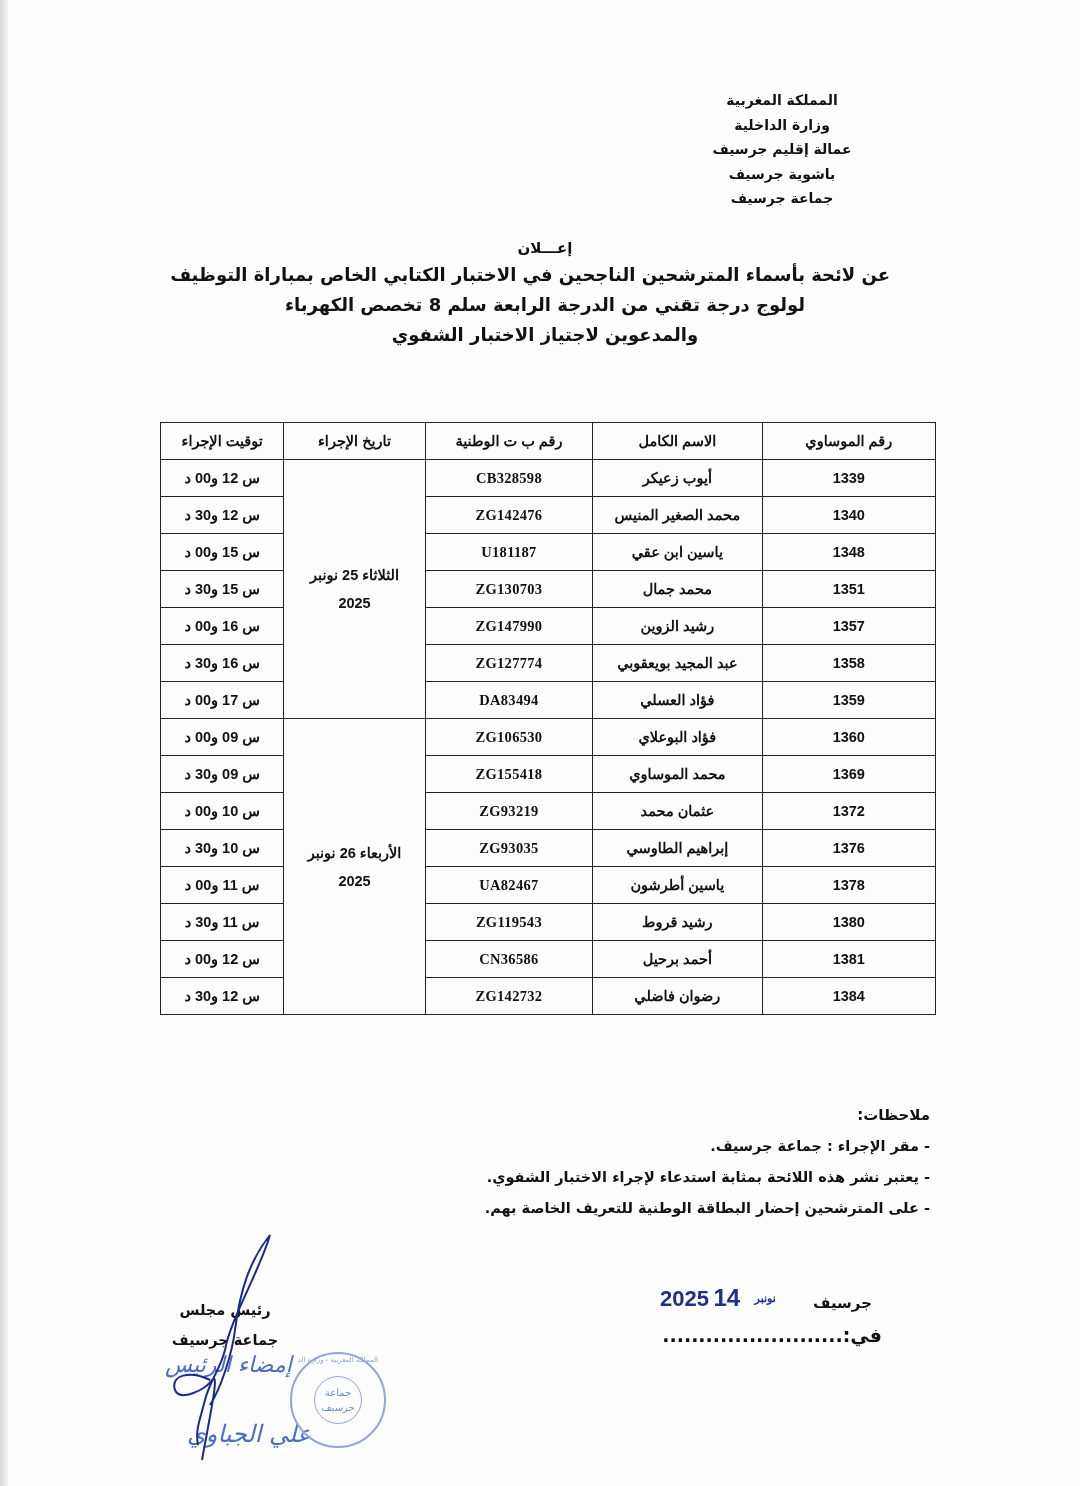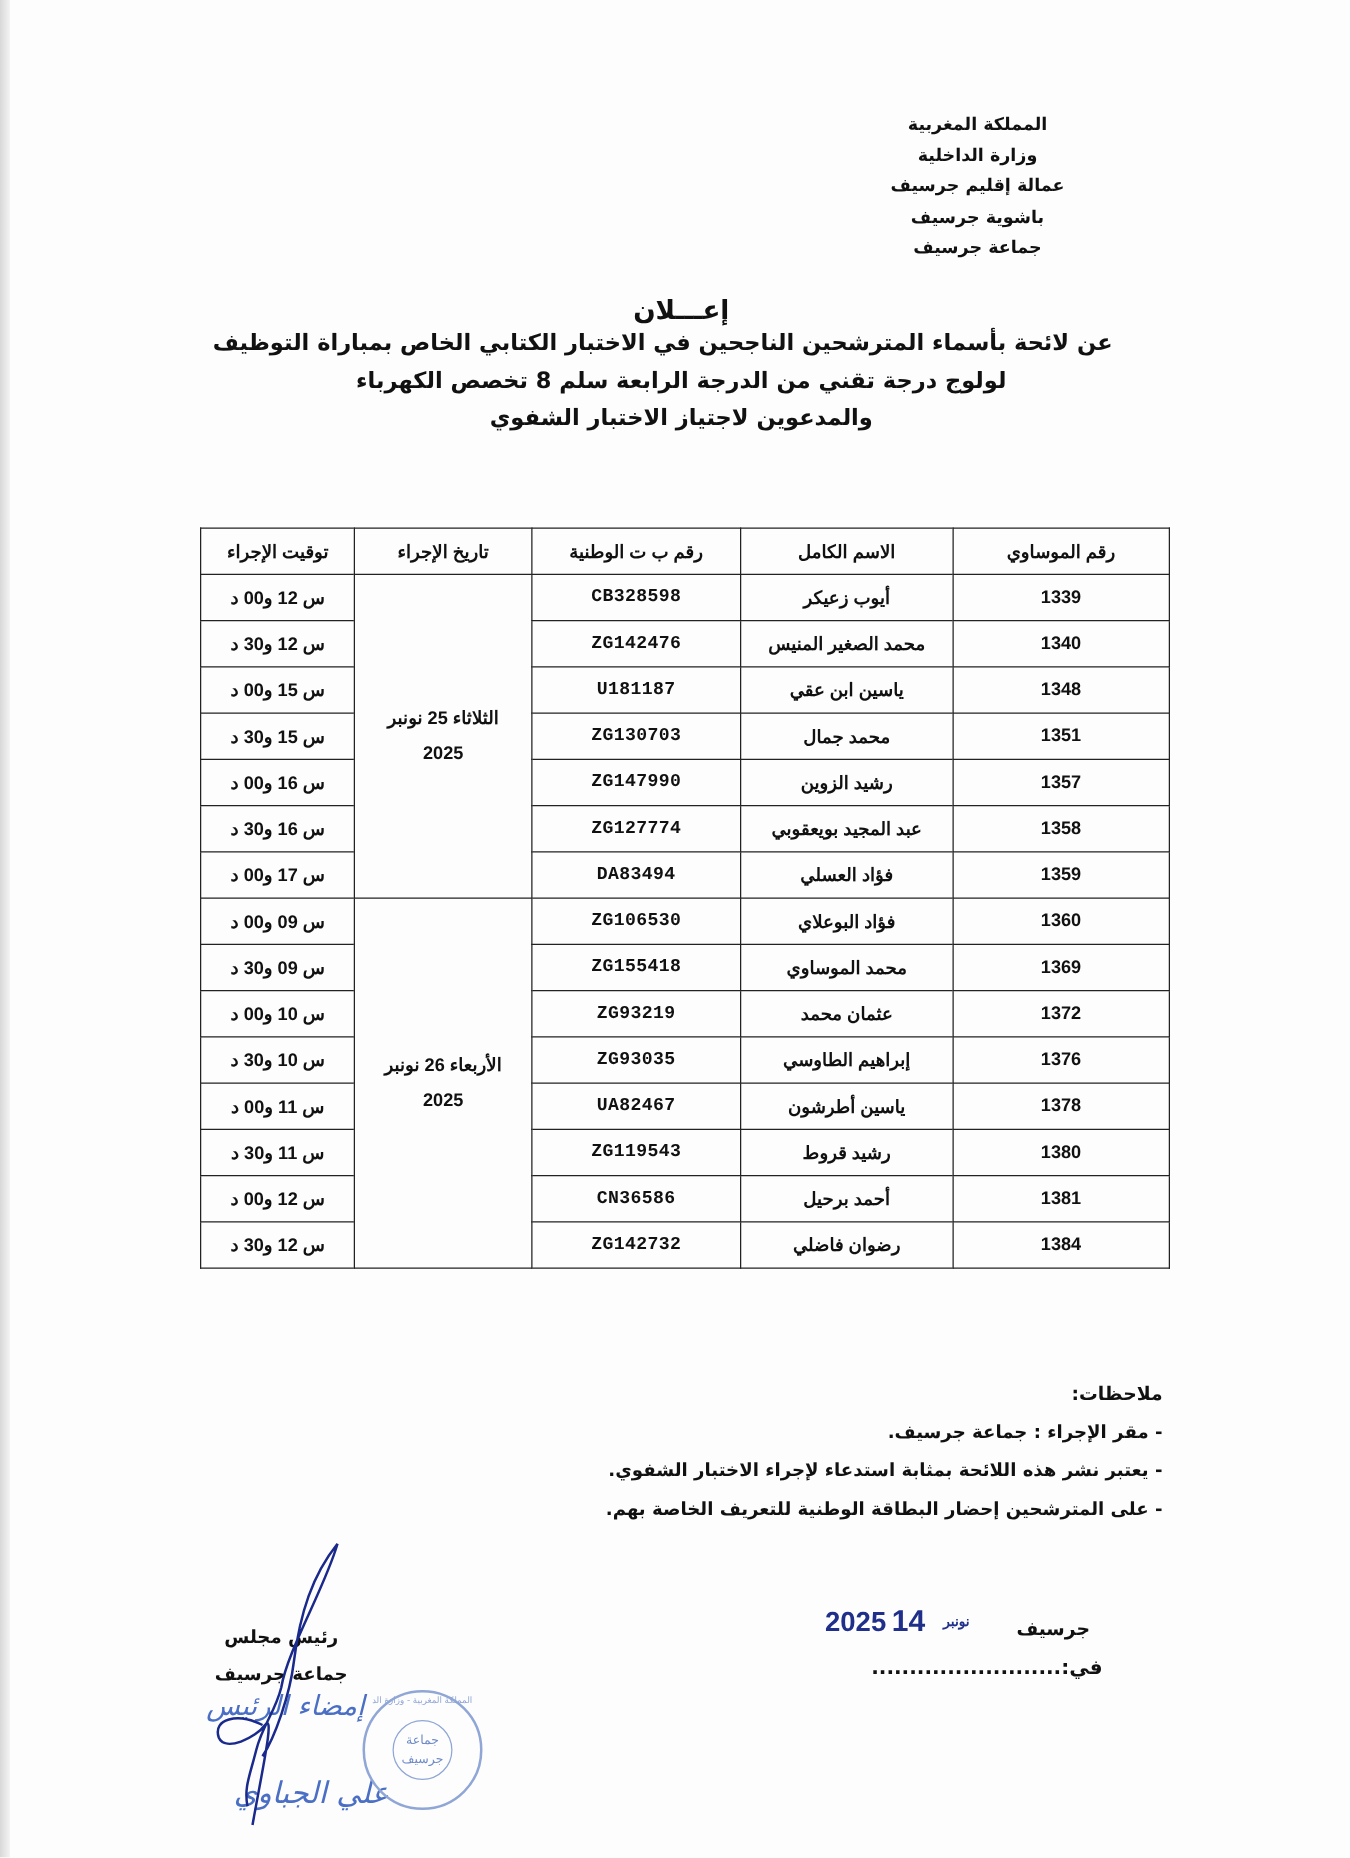--- a/index.html
+++ b/index.html
@@ -16,52 +16,52 @@
       position:absolute; right:198px; top:88px; width:200px;
       direction:rtl; text-align:center;
       font-weight:bold; font-size:14px; line-height:24.5px;
     }
     .header-block div { white-space:nowrap; }
 
     .title-block {
       position:absolute; left:200px; width:690px; top:236px;
       direction:rtl; text-align:center; font-weight:bold;
     }
-    .title-block .t0 { font-size:21px; line-height:24px; letter-spacing:1px; }
+    .title-block .t0 { font-size:15px; line-height:24px; letter-spacing:1px; }
     .title-block .tl { font-size:18px; line-height:30px; white-space:nowrap; }
 
     table.grid {
       position:absolute; left:160px; top:422px; width:776px;
       border-collapse:collapse; direction:rtl;
       font-family:"Liberation Sans", sans-serif; font-weight:bold; font-size:14.5px;
     }
     table.grid th, table.grid td {
       border:1.6px solid #222; text-align:center; padding:0; height:36px;
     }
     table.grid th { height:36px; font-size:14.5px; }
     .c-exam { width:172px; }
     .c-name { width:168px; }
     .c-id   { width:166px; }
     .c-date { width:140px; }
     .c-time { width:122px; }
     td.date-cell { vertical-align:middle; line-height:28px; }
-    td.mono { font-family:Liberation Mono, monospace; letter-spacing:0.3px;margin-left:32px; }
+    td.mono { font-family:Liberation Serif, serif; letter-spacing:0.3px;margin-left:32px; }
 
     .notes {
       position:absolute; right:150px; top:1100px; width:560px;
       direction:rtl; text-align:right; font-weight:bold; font-size:14.5px; line-height:31px;
     }
     .notes .nt { font-size:15px; }
 
     .place-date {
       position:absolute; left:640px; top:1280px; width:250px; height:70px;
       direction:rtl;
     }
     .place-city { position:absolute; right:18px; top:14px; font-weight:bold; font-size:15px; }
-    .place-fi { position:absolute; right:8px; top:44px; font-weight:bold; font-size:16px; white-space:nowrap; }
+    .place-fi { position:absolute; right:8px; top:44px; font-weight:bold; font-size:19px; white-space:nowrap; }
     .stamp-date {
       position:absolute; left:20px; top:4px; direction:ltr; color:#1f2f8a;
       font-family:"Liberation Sans", sans-serif; font-weight:bold; white-space:nowrap;
     }
     .stamp-date .y { font-size:22px; }
     .stamp-date .m { font-size:11px; margin:0 10px; vertical-align:4px; }
     .stamp-date .d { font-size:24px; letter-spacing:6px; }
 
     .sign-block {
       position:absolute; left:170px; top:1295px; width:110px;

